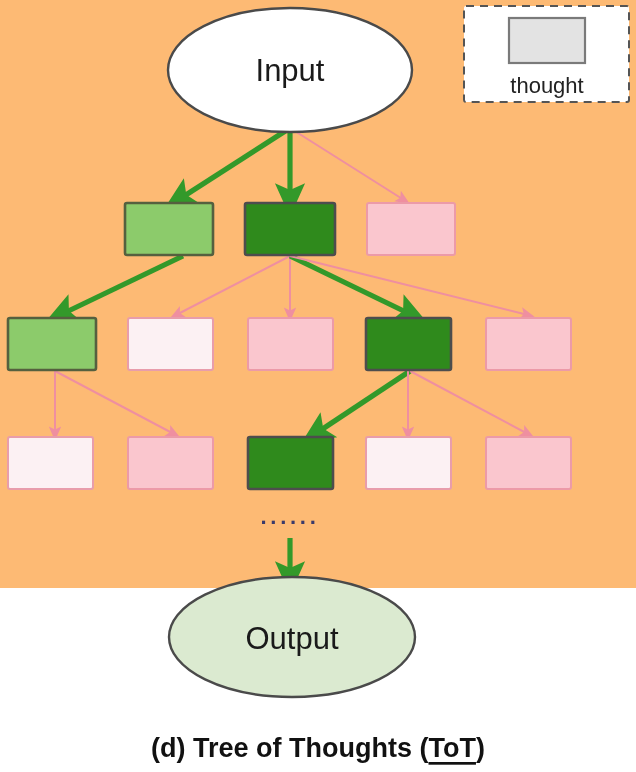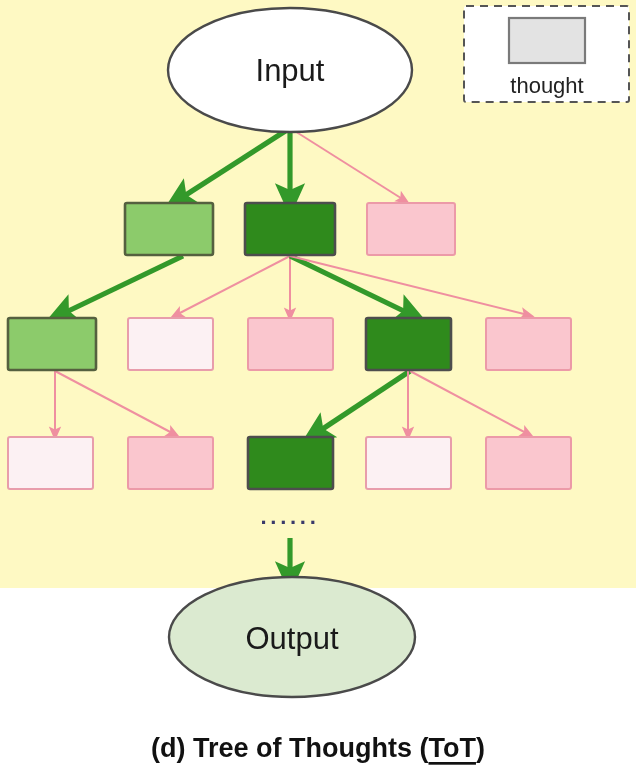--- a/index.html
+++ b/index.html
@@ -13,21 +13,21 @@
     height: 772px;
     overflow: hidden;
     font-family: "Liberation Sans", sans-serif;
     position: relative;
   }
   #figure {
     position: absolute;
     left: 0; top: 0;
     width: 636px;
     height: 588px;
-    background: #fef9c3;
+    background: #fdba74;
   }
   svg#diagram {
     position: absolute;
     left: 0; top: 0;
     width: 636px;
     height: 772px;
     display: block;
   }
   .node-label {
     font-family: "Liberation Sans", sans-serif;

